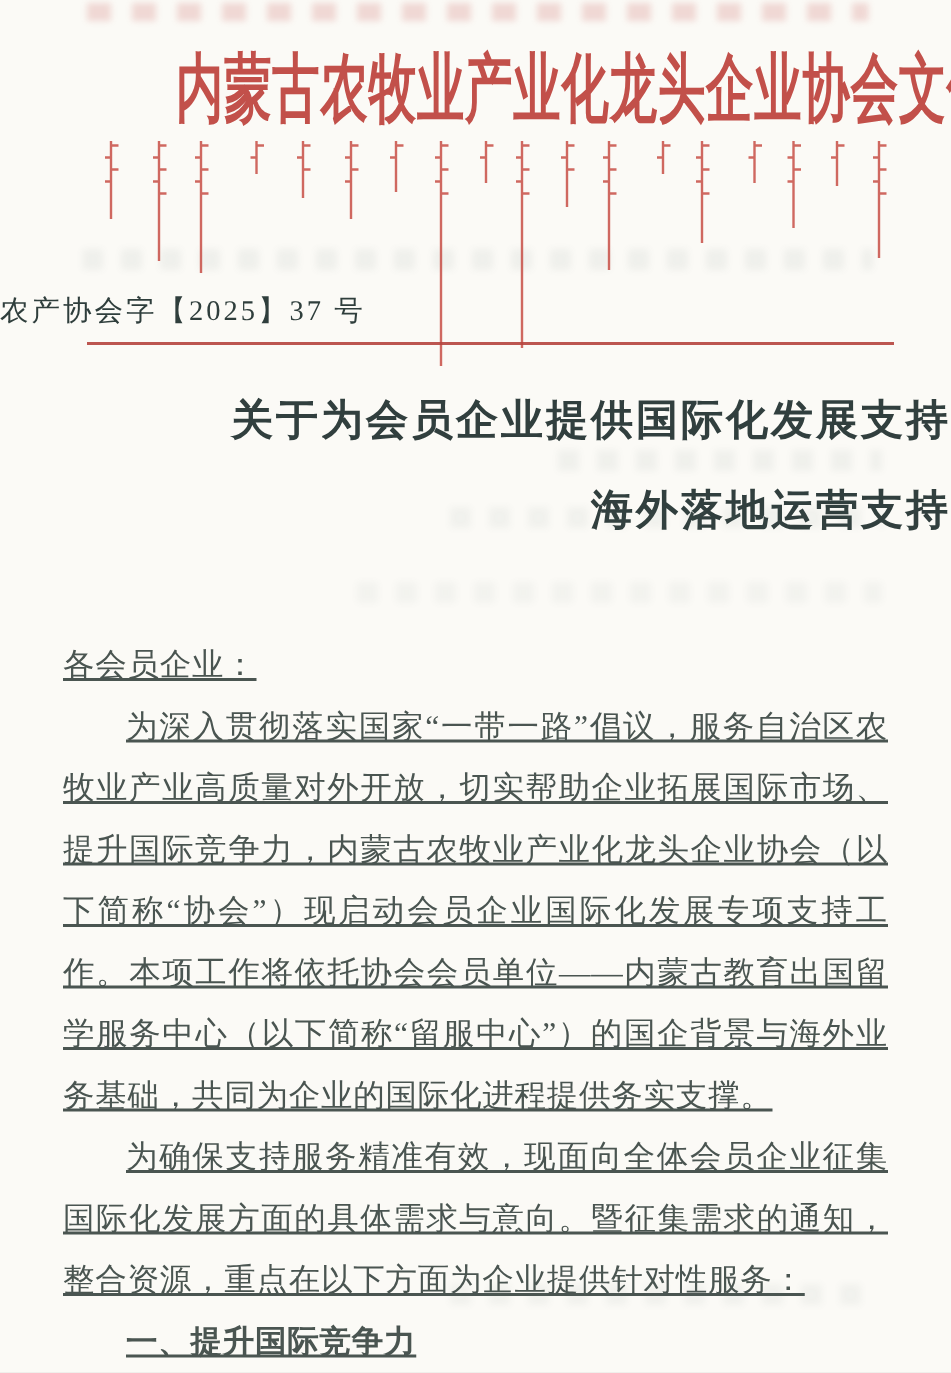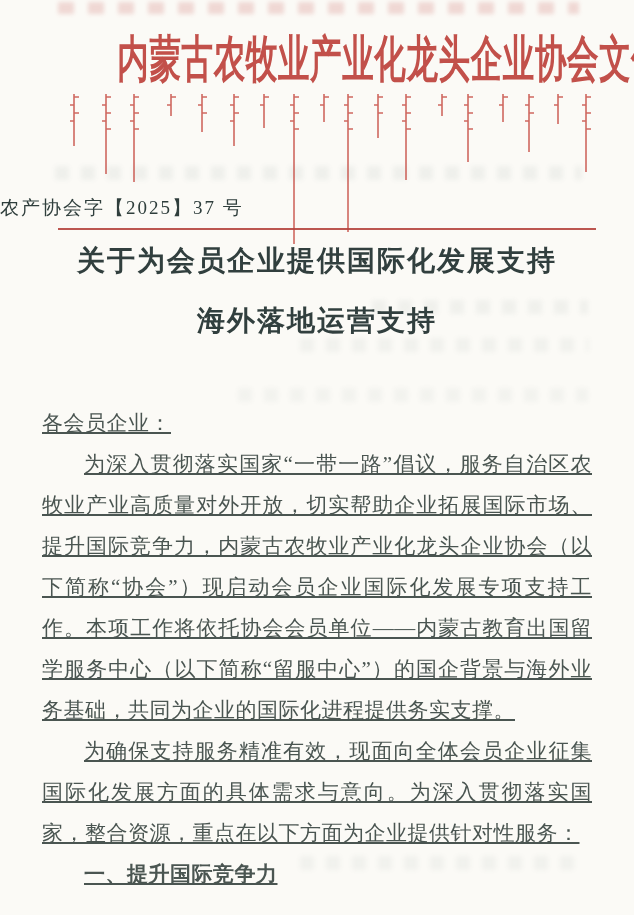--- a/index.html
+++ b/index.html
@@ -44,21 +44,21 @@
 
   .doc-number{
     margin-top:14px; text-align:left;
     font-size:19px; line-height:24px; letter-spacing:2px;
     color:#2f3e3c;
   }
   .red-rule{
     margin:8px 38px 0 58px; height:2px;
     background:var(--rule-red); opacity:.9;
   }
-  .doc-title{margin-top:12px; text-align:center; color:var(--title-ink);}
+  .doc-title{margin-top:32px; text-align:right; color:var(--title-ink);}
   .doc-title-line{
     font-size:28px; font-weight:bold; line-height:38px; letter-spacing:2px;
   }
   .doc-title-line.first{margin-bottom:22px;}
 
   .body-block{
     margin:63px 42px 0; font-size:21px; line-height:41px;
     letter-spacing:.5px; color:var(--body-ink);
   }
   .body-block p{margin:0; text-align:justify; text-justify:inter-character;text-decoration:underline;}
@@ -142,17 +142,17 @@
   <div class="red-rule"></div>
 
   <div class="doc-title">
     <div class="doc-title-line first">关于为会员企业提供国际化发展支持</div>
     <div class="doc-title-line">海外落地运营支持</div>
   </div>
 
   <div class="body-block">
     <p class="salutation">各会员企业：</p>
     <p class="para">为深入贯彻落实国家“一带一路”倡议，服务自治区农牧业产业高质量对外开放，切实帮助企业拓展国际市场、提升国际竞争力，内蒙古农牧业产业化龙头企业协会（以下简称“协会”）现启动会员企业国际化发展专项支持工作。本项工作将依托协会会员单位——内蒙古教育出国留学服务中心（以下简称“留服中心”）的国企背景与海外业务基础，共同为企业的国际化进程提供务实支撑。</p>
-    <p class="para">为确保支持服务精准有效，现面向全体会员企业征集国际化发展方面的具体需求与意向。为深入贯彻落实国家，整合资源，重点在以下方面为企业提供针对性服务：</p>
+    <p class="para">为确保支持服务精准有效，现面向全体会员企业征集国际化发展方面的具体需求与意向。暨征集需求的通知，整合资源，重点在以下方面为企业提供针对性服务：</p>
     <p class="section-heading">一、提升国际竞争力</p>
   </div>
 
 </div>
 
 </body></html>

